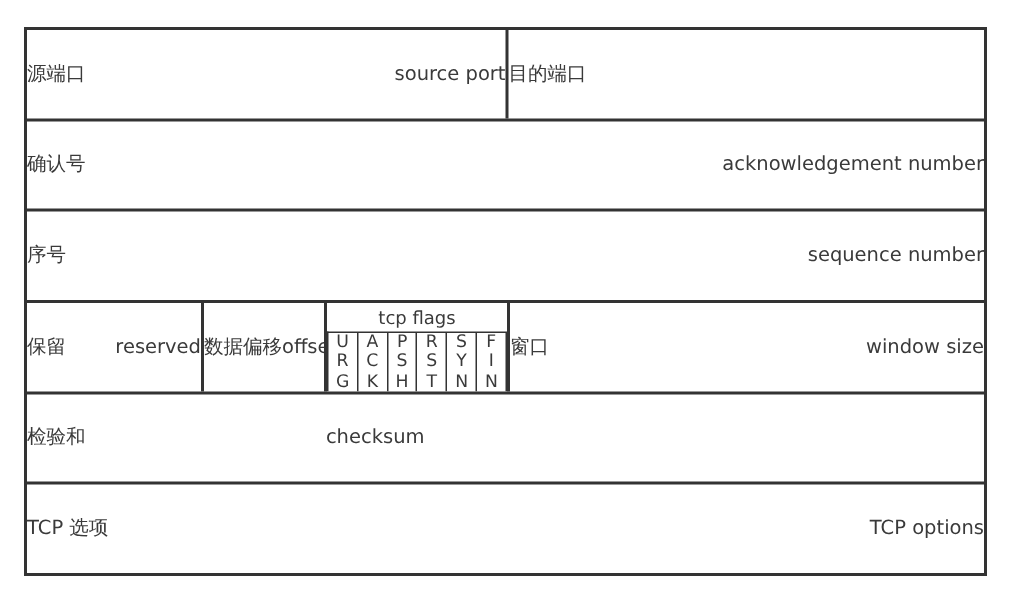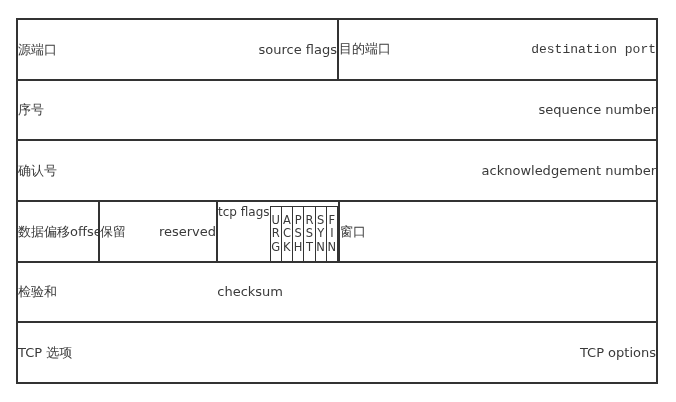--- a/index.html
+++ b/index.html
@@ -58,35 +58,36 @@
     white-space: nowrap;
   }
   .en {
     font-size: 13px;
     color: #3a3a3a;
     white-space: nowrap;
   }
 
   
   .c-srcport   { width: 321px; }
-  .c-dstport   { flex: 1 1 auto; font-family: Liberation Mono, monospace; }
+  .c-dstport   { flex: 1 1 auto; }
 
   
   .c-full { flex: 1 1 auto; }
 
   
   .c-offset    { width: 82px; }
   .c-reserved  { width: 118px; }
   .c-window    { flex: 1 1 auto; border-radius: 24px; }
 
   .flags-group {
     width: 122px;
     box-sizing: border-box;
     border-right: 2px solid #333333;
     display: flex;
+    flex-direction: column;
     justify-content: flex-end;
     align-items: stretch;
     padding-top: 4px;
     overflow: hidden;
   }
   .flags-title {
     font-size: 12px;
     color: #3a3a3a;
     text-align: center;
     line-height: 1.15;
@@ -121,53 +122,52 @@
   .c-urgent    { flex: 1 1 auto; }
 </style>
 </head>
 <body>
 
 <div class="diagram">
 
   <div class="row">
     <div class="cell c-srcport">
       <div class="cn">源端口</div>
-      <div class="en">source flags</div>
+      <div class="en">source port</div>
     </div>
     <div class="cell c-dstport">
       <div class="cn">目的端口</div>
-      <div class="en">destination port</div>
+    </div>
+  </div>
+
+  <div class="row">
+    <div class="cell c-full">
+      <div class="cn">确认号</div>
+      <div class="en">acknowledgement number</div>
     </div>
   </div>
 
   <div class="row">
     <div class="cell c-full">
       <div class="cn">序号</div>
       <div class="en">sequence number</div>
     </div>
   </div>
 
   <div class="row">
-    <div class="cell c-full">
-      <div class="cn">确认号</div>
-      <div class="en">acknowledgement number</div>
-    </div>
-  </div>
-
-  <div class="row">
+    <div class="cell c-reserved">
+      <div class="cn">保留</div>
+      <div class="en">reserved</div>
+    </div>
+
     <div class="cell c-offset">
       <div class="cn">数据偏移</div>
       <div class="en">offset</div>
     </div>
 
-    <div class="cell c-reserved">
-      <div class="cn">保留</div>
-      <div class="en">reserved</div>
-    </div>
-
     <div class="flags-group">
       <div class="flags-title">tcp flags</div>
       <div class="flags-cells">
         <div class="flag-cell">
           <span>U</span>
           <span>R</span>
           <span>G</span>
         </div>
         <div class="flag-cell">
           <span>A</span>
@@ -192,20 +192,21 @@
         <div class="flag-cell">
           <span>F</span>
           <span>I</span>
           <span>N</span>
         </div>
       </div>
     </div>
 
     <div class="cell c-window">
       <div class="cn">窗口</div>
+      <div class="en">window size</div>
     </div>
   </div>
 
   <div class="row">
     <div class="cell c-checksum">
       <div class="cn">检验和</div>
       <div class="en">checksum</div>
     </div>
   </div>
 

